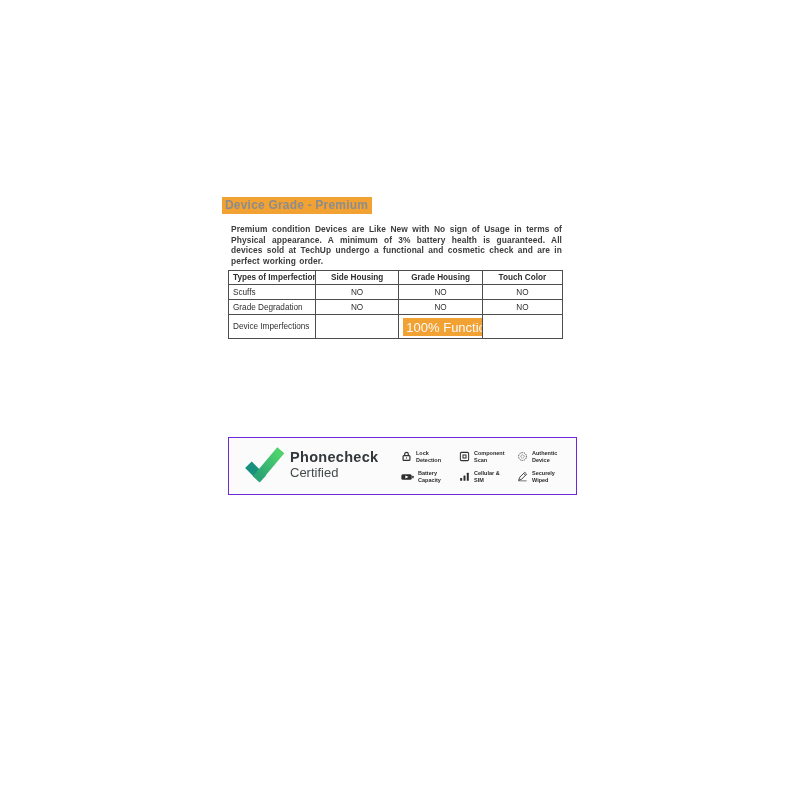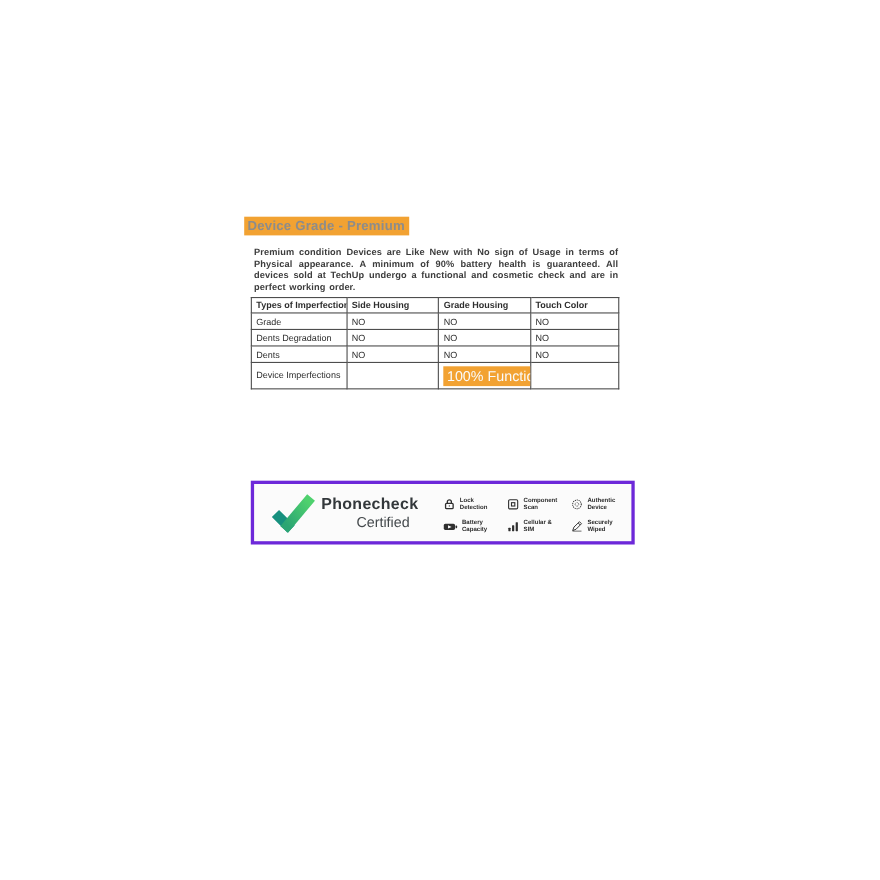--- a/index.html
+++ b/index.html
@@ -27,41 +27,41 @@
     line-height:10.7px; text-align:justify; letter-spacing:.1px; word-spacing:1px;
   }
 
   
   .imperfections {
     position:absolute; left:228px; top:270px; width:335px;
     border-collapse:collapse; table-layout:fixed;
   }
   .imperfections th, .imperfections td {
     border:1px solid #4d4d4d; font-size:8.2px; color:#2e2e2e;
-    padding:0 4px; text-align:left; overflow:hidden; white-space:nowrap;
+    padding:0 4px; text-align:center; overflow:hidden; white-space:nowrap;
   }
   .imperfections th { font-weight:700; height:13px; }
   .imperfections td { font-weight:400; height:14px; }
   .imperfections th:first-child, .imperfections td:first-child { text-align:left; }
   .imperfections tr.func-row td { height:23px; }
   .func-badge {
     background:var(--highlight-orange,#F2A232);
     color:var(--functional-text,#FAFAFA);
     font-size:13px; padding:1.5px 3px;
   }
 
   
   .cert-box {
     position:absolute; left:228px; top:437px; width:349px; height:58px;
-    box-sizing:border-box; background:#fbfbfb; border:3px solid #6d28d9;
+    box-sizing:border-box; background:#fbfbfb; border:1px solid #6d28d9;
   }
   .logo-check { position:absolute; left:16px; top:9px; }
   .brand { position:absolute; left:61px; top:11px; }
   .brand-name { font-size:14.5px; font-weight:700; color:#33383b; letter-spacing:.3px; }
-  .brand-sub  { font-size:13px; font-weight:400; color:#44494c; margin-top:0;margin-left:32px; }
+  .brand-sub  { font-size:13px; font-weight:400; color:#44494c; margin-top:0; }
 
   .features {
     position:absolute; left:172px; top:11px;
     display:grid; grid-template-columns:58px 58px 58px;
     grid-auto-rows:15px; row-gap:5px; align-items:center;
   }
   .feature { display:flex; align-items:center; gap:4px; }
   .ficon { flex:none; display:flex; align-items:center; }
   .ficon svg { display:block; }
   .flabel {
@@ -69,52 +69,46 @@
     width:34px; white-space:normal;
   }
 </style>
 </head>
 <body>
 
 <div class="canvas">
 
   <div class="title-highlight">Device Grade - Premium</div>
 
-  <p class="desc">Premium condition Devices are Like New with No sign of Usage in terms of Physical appearance. A minimum of 90% battery health is guaranteed.  All devices sold at TechUp undergo a functional and cosmetic check and are in perfect working order.</p>
+  <p class="desc">Premium condition Devices are Like New with No sign of Usage in terms of Physical appearance. A minimum of 3% battery health is guaranteed.  All devices sold at TechUp undergo a functional and cosmetic check and are in perfect working order.</p>
 
   <table class="imperfections">
     <colgroup>
       <col style="width:26%">
         <col style="width:25%">
         <col style="width:25%">
         <col style="width:24%">
     </colgroup>
     <thead>
       <tr>
         <th>Types of Imperfections</th>
         <th>Side Housing</th>
         <th>Grade Housing</th>
         <th>Touch Color</th>
       </tr>
     </thead>
     <tbody>
       <tr>
-        <td>Grade</td>
+        <td>Scuffs</td>
         <td>NO</td>
         <td>NO</td>
         <td>NO</td>
       </tr>
       <tr>
-        <td>Dents Degradation</td>
-        <td>NO</td>
-        <td>NO</td>
-        <td>NO</td>
-      </tr>
-      <tr>
-        <td>Dents</td>
+        <td>Grade Degradation</td>
         <td>NO</td>
         <td>NO</td>
         <td>NO</td>
       </tr>
       <tr class="func-row">
         <td>Device Imperfections</td>
         <td></td>
         <td>
           <span class="func-badge">100% Functional</span>
         </td>

